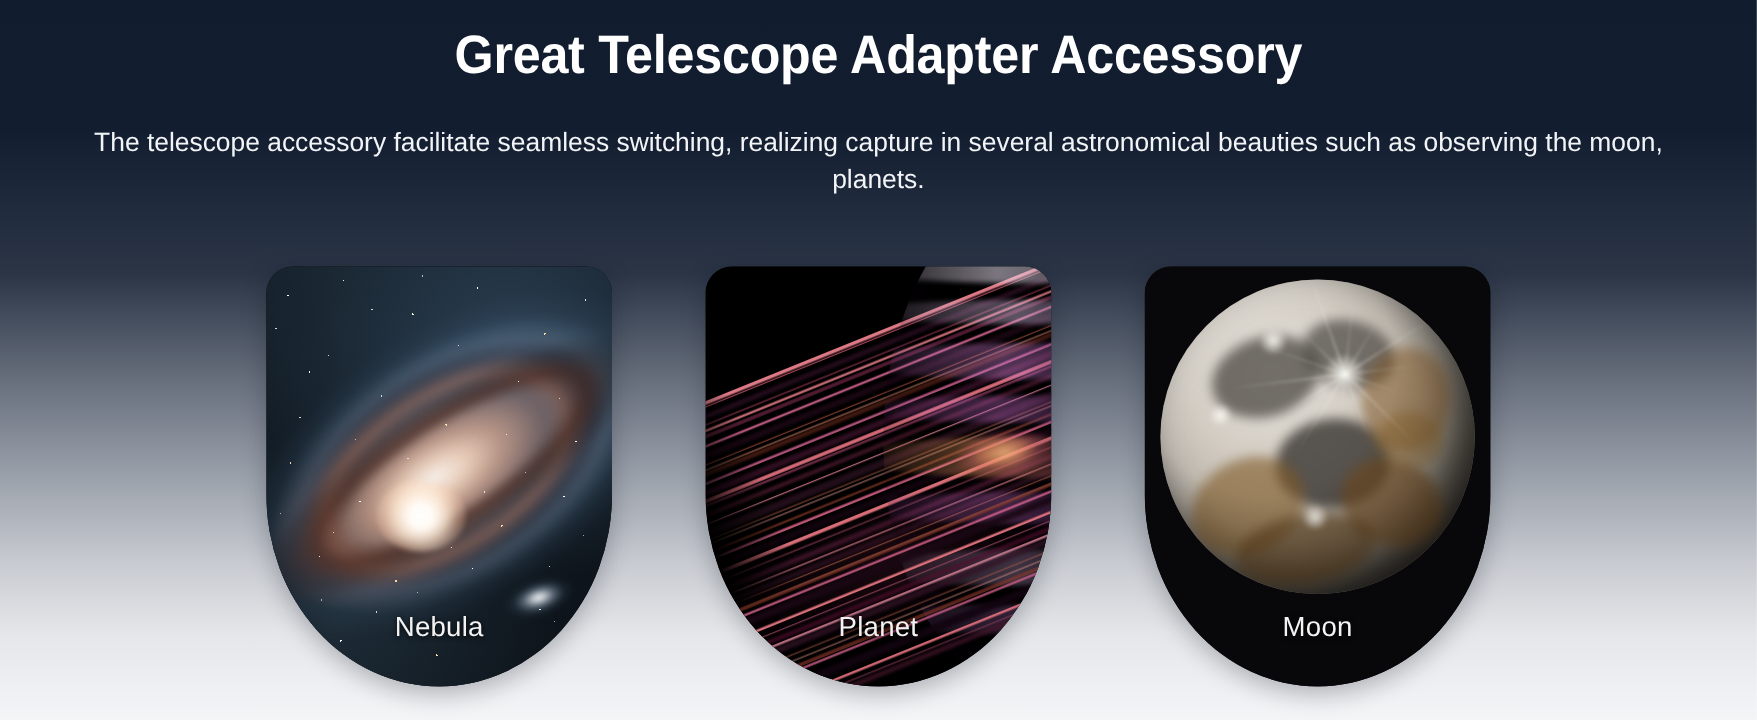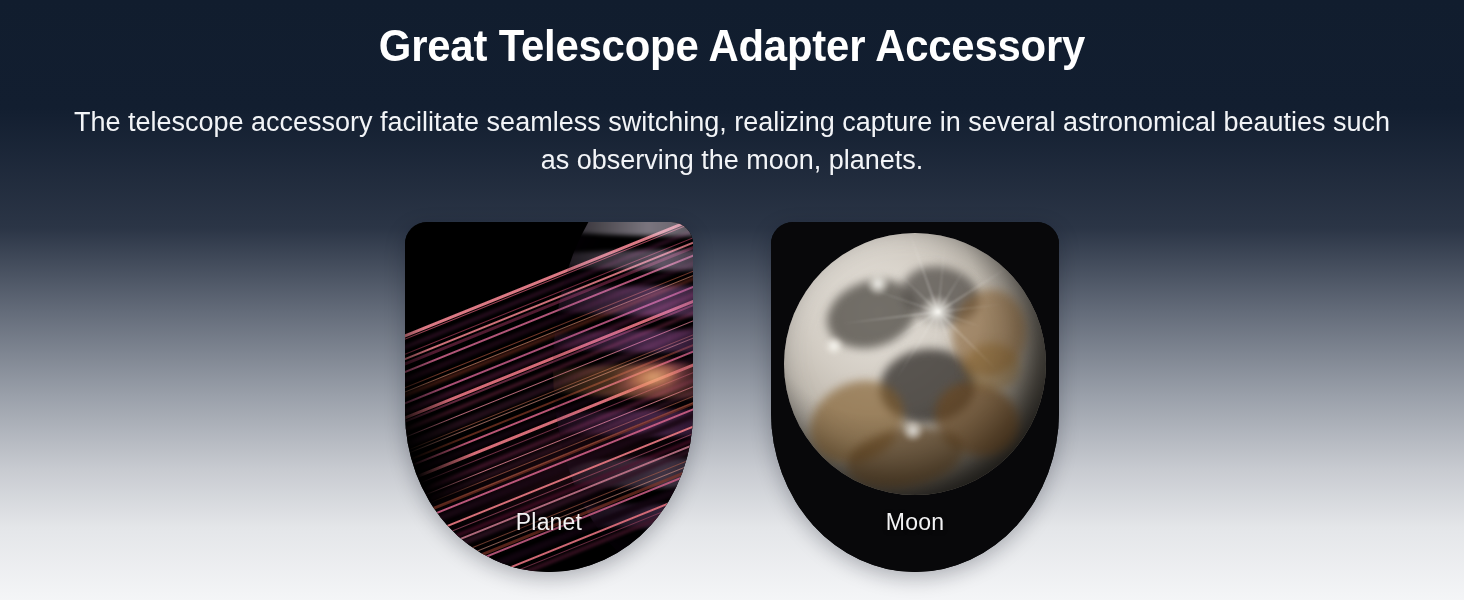--- a/index.html
+++ b/index.html
@@ -48,21 +48,21 @@
   }
 
   .hero-subtitle {
     position: absolute;
     top: 103px;
     left: 50%;
     transform: translateX(-50%);
     width: 1350px;
     text-align: center;
     color: #f2f4f7;
-    font-size: 27px;
+    font-size: 22px;
     font-weight: 400;
     line-height: 1.42;
     letter-spacing: 0px;
   }
 
   
   .card-row {
     position: absolute;
     top: 222px;
     left: 0;
@@ -431,20 +431,36 @@
 <body>
 
 <div class="banner">
 
   <div class="hero-title">Great Telescope Adapter Accessory</div>
 
   <div class="hero-subtitle">The telescope accessory facilitate seamless switching, realizing capture in several astronomical beauties such as observing the moon, planets.</div>
 
   <div class="card-row">
 
+    <div class="card">
+      <div class="card-art">
+        <div class="sky-base"></div>
+        <div class="galaxy-halo"></div>
+        <div class="dust-lane c"></div>
+        <div class="galaxy-disk"></div>
+        <div class="dust-lane b"></div>
+        <div class="dust-lane a"></div>
+        <div class="galaxy-core"></div>
+        <div class="satellite-galaxy"></div>
+        <div class="stars"></div>
+        <div class="stars2"></div>
+        <div class="stars3"></div>
+      </div>
+      <div class="card-label">Nebula</div>
+    </div>
 
     <div class="card">
       <div class="card-art">
         <div class="planet-bg"></div>
         <div class="ring-glow"></div>
         <div class="rings ring-mask-behind" id="ringsBack">
             <div class="ring" style="top: 0px; height: 2.5px; opacity: 0.95; background: linear-gradient(90deg, rgba(0, 0, 0, 0) 0%, rgb(232, 128, 140) 10%, rgb(232, 128, 140) 74%, rgba(0, 0, 0, 0) 100%); filter: blur(0.5px);"></div>
             <div class="ring" style="top: 3.7px; height: 1.3px; opacity: 0.8; background: linear-gradient(90deg, rgba(0, 0, 0, 0) 0%, rgb(200, 86, 110) 10%, rgb(200, 86, 110) 74%, rgba(0, 0, 0, 0) 100%); filter: blur(0.5px);"></div>
             <div class="ring" style="top: 10.05px; height: 4px; opacity: 0.9; background: linear-gradient(90deg, rgba(0, 0, 0, 0) 0%, rgb(42, 14, 32) 10%, rgb(42, 14, 32) 74%, rgba(0, 0, 0, 0) 100%); filter: blur(1.4px);"></div>
             <div class="ring" style="top: 18px; height: 1.1px; opacity: 0.7; background: linear-gradient(90deg, rgba(0, 0, 0, 0) 0%, rgb(176, 64, 94) 10%, rgb(176, 64, 94) 74%, rgba(0, 0, 0, 0) 100%); filter: blur(0.5px);"></div>

